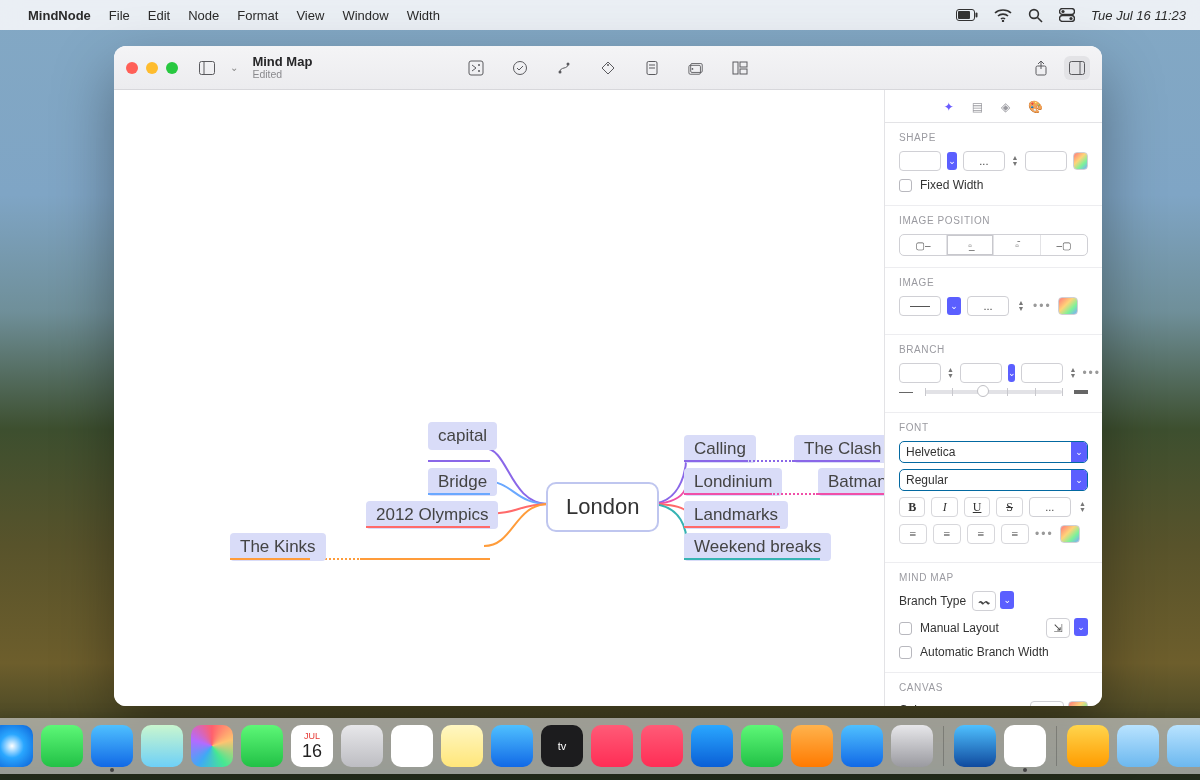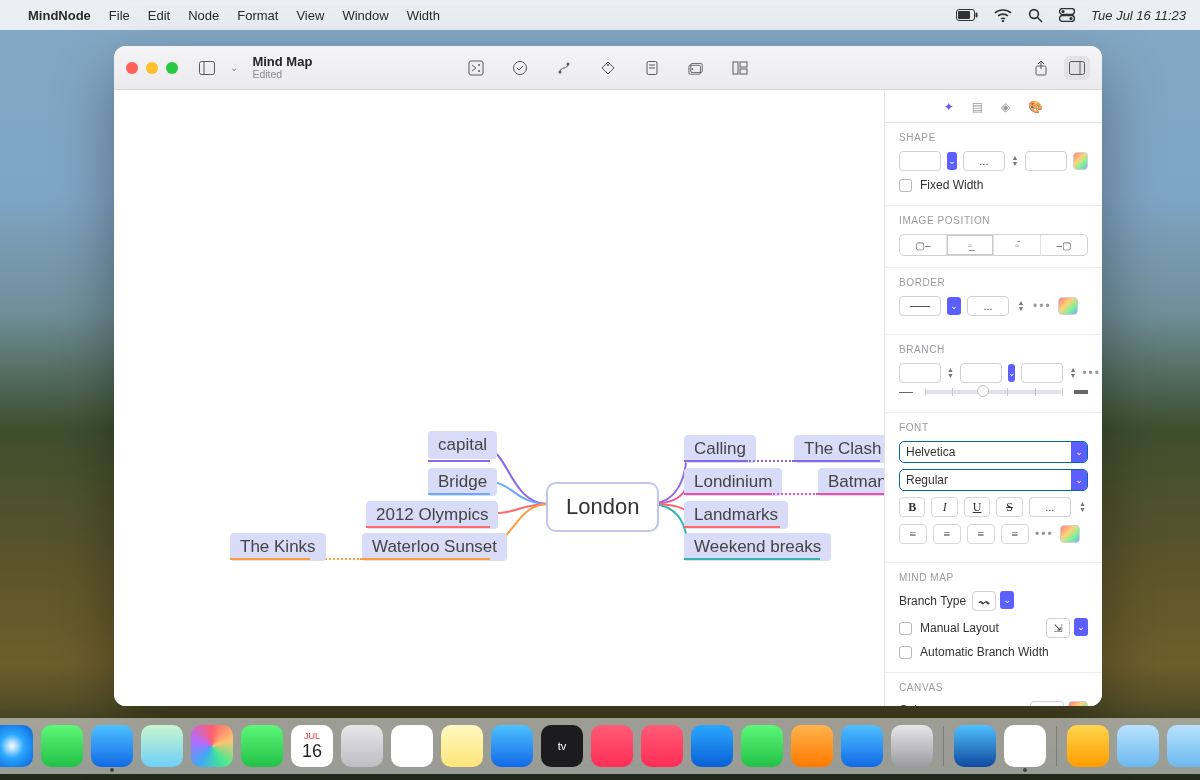--- a/index.html
+++ b/index.html
@@ -253,30 +253,29 @@
         <path d="M435 414 C400 414 400 456 370 456" stroke="#ff9c3a" stroke-width="2" fill="none"></path>
 
         <path d="M535 414 C575 414 575 358 570 358" stroke="#8a67e8" stroke-width="2" fill="none"></path>
         <path d="M535 414 C575 414 575 391 570 391" stroke="#f04fa8" stroke-width="2" fill="none"></path>
         <path d="M535 414 C575 414 575 424 570 424" stroke="#ff6a6a" stroke-width="2" fill="none"></path>
         <path d="M535 414 C575 414 575 456 570 456" stroke="#36b3b3" stroke-width="2" fill="none"></path>
       </svg>
 
       <div class="central" style="left:432px;top:392px">London</div>
 
-      <div class="node" style="left:314px;top:341px">capital</div>
+      <div class="node" style="left:314px;top:332px">capital</div>
       <div class="underline" style="left:314px;top:370px;width:62px;background:#8a67e8"></div>
 
       <div class="node" style="left:314px;top:378px">Bridge</div>
       <div class="underline" style="left:314px;top:403px;width:62px;background:#6aa8ff"></div>
 
       <div class="node" style="left:252px;top:411px">2012 Olympics</div>
       <div class="underline" style="left:252px;top:436px;width:124px;background:#ff6a6a"></div>
 
-      <div class="node" style="left:248px;top:443px">Waterloo Sunset</div>
       <div class="underline" style="left:248px;top:468px;width:128px;background:#ff9c3a"></div>
       <div class="dotted" style="left:196px;top:468px;width:52px;border-color:#ff9c3a"></div>
 
       <div class="node" style="left:116px;top:443px">The Kinks</div>
       <div class="underline" style="left:116px;top:468px;width:80px;background:#ff9c3a"></div>
 
       <div class="node" style="left:570px;top:345px">Calling</div>
       <div class="underline" style="left:570px;top:370px;width:62px;background:#8a67e8"></div>
       <div class="dotted" style="left:632px;top:370px;width:48px;border-color:#8a67e8"></div>
       <div class="node" style="left:680px;top:345px">The Clash</div>
@@ -328,21 +327,21 @@
         <div class="sec-h">IMAGE POSITION</div>
         <div class="seg">
           <div>▢–</div>
           <div class="on">▫̲</div>
           <div>▫̄</div>
           <div>–▢</div>
         </div>
       </div>
 
       <div class="section">
-        <div class="sec-h">BORDER</div>
+        <div class="sec-h">IMAGE</div>
         <div class="row">
           <div class="field mini">
               <span style="width:20px;border-top:1.5px solid #555"></span>
             </div>
           <div class="dropcap">⌄</div>
           <div class="field mini">
               <span>...</span>
             </div>
           <div class="stepper">
               <span>▲</span>

